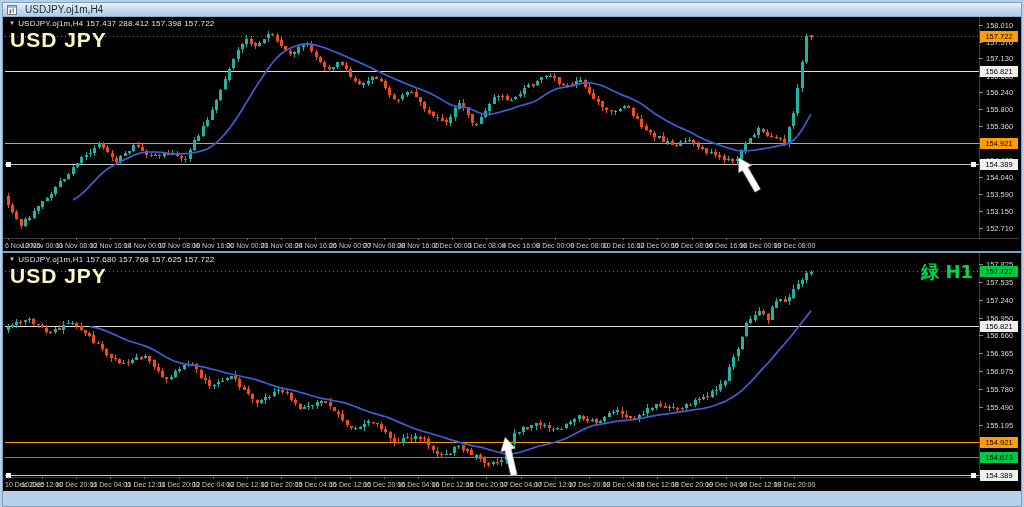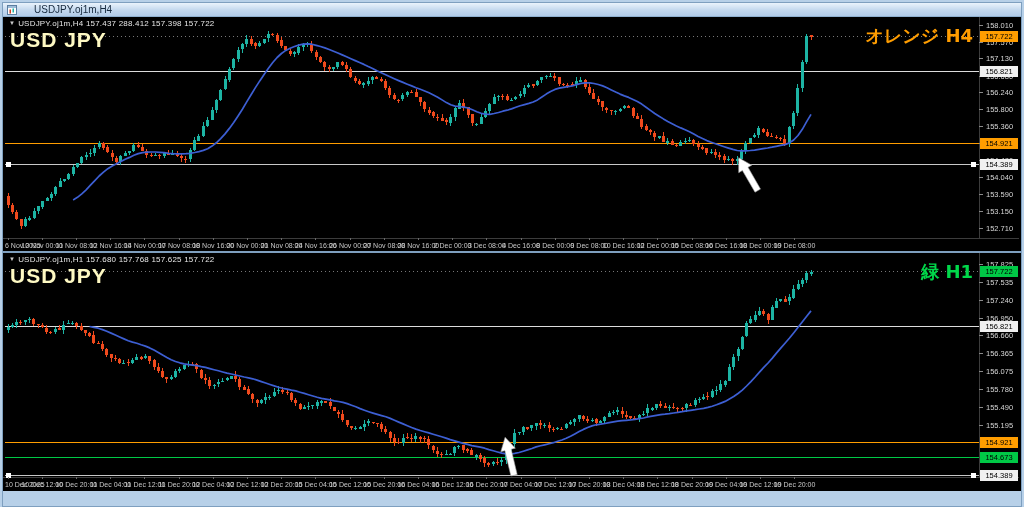--- a/index.html
+++ b/index.html
@@ -1,19 +1,19 @@
 <!DOCTYPE html>
 <html><head>
 <meta charset="utf-8">
 <style>
   html,body{margin:0;padding:0;background:#b7d0e8;}
   .app{position:relative;width:1024px;height:507px;background:#b7d0e8;overflow:hidden;
        font-family:"Liberation Sans","DejaVu Sans",sans-serif;}
   .window{position:absolute;left:2px;width:1018px;border:1px solid #7e9fbf;background:#b7d0e8;}
-  .titlebar{height:13px;display:flex;align-items:center;gap:17px;padding:0 4px;
+  .titlebar{height:13px;display:flex;align-items:center;gap:8px;padding:0 4px;
             background:linear-gradient(#eaf3fc,#c3d8ee 55%,#b2cce8);
             border-bottom:1px solid #8fb0cf;}
   .ttext{font-size:10px;color:#16293d;line-height:13px;white-space:nowrap;}
   .client{position:relative;background:#000;}
   .client svg{position:absolute;left:0;top:0;display:block;}
   .infoline{position:absolute;left:6px;top:2px;font-size:8px;color:#e6e6e6;
             letter-spacing:.2px;white-space:nowrap;}
   .expander{color:#c9c9c9;font-size:6px;vertical-align:1px;margin-right:3px;cursor:pointer;}
   .watermark{position:absolute;left:7px;top:11px;font-size:21px;font-weight:700;
              color:#fef9c3;letter-spacing:1px;white-space:nowrap;}
@@ -515,21 +515,20 @@
             <text x="723.2" y="231" fill="#c8c8c8" font-size="7" text-anchor="middle" font-family="Liberation Sans, sans-serif">16 Dec 16:00</text>
             <line x1="757.4000000000001" y1="221" x2="757.4000000000001" y2="223" stroke="#6a6a6a" stroke-width="1" shape-rendering="crispEdges"></line>
             <text x="757.4000000000001" y="231" fill="#c8c8c8" font-size="7" text-anchor="middle" font-family="Liberation Sans, sans-serif">18 Dec 00:00</text>
             <line x1="791.6" y1="221" x2="791.6" y2="223" stroke="#6a6a6a" stroke-width="1" shape-rendering="crispEdges"></line>
             <text x="791.6" y="231" fill="#c8c8c8" font-size="7" text-anchor="middle" font-family="Liberation Sans, sans-serif">19 Dec 08:00</text>
           </g>
           <polygon points="735.7,140.7 735.7,155.7 739.4,153.5 752.0,175.2 757.5,172.1 745.0,150.3 748.7,148.2" fill="#ffffff" stroke="#9a9a9a" stroke-width="0.6"></polygon>
         </svg>
       <div class="infoline"><span class="expander">▼</span><span>USDJPY.oj1m,H4  157.437 288.412 157.398 157.722</span></div>
       <div class="watermark">USD JPY</div>
-      <div class="corner c0" id="corner0" style="color: rgb(255, 157, 0);">オレンジ H4</div>
     </div>
   </div>
 
   <div class="window" style="top:252px;height:253px;">
     <div class="client" style="height:238px;">
       <svg id="chart1" width="1016" height="238" viewBox="0 0 1016 238">
           <line x1="976" y1="0" x2="976" y2="224" stroke="#3c3c3c" stroke-width="1" shape-rendering="crispEdges"></line>
           <line x1="0" y1="224" x2="1016" y2="224" stroke="#3c3c3c" stroke-width="1" shape-rendering="crispEdges"></line>
           <g>
             <line x1="976" y1="11.691780821918485" x2="980" y2="11.691780821918485" stroke="#8a8a8a" stroke-width="1" shape-rendering="crispEdges"></line>

